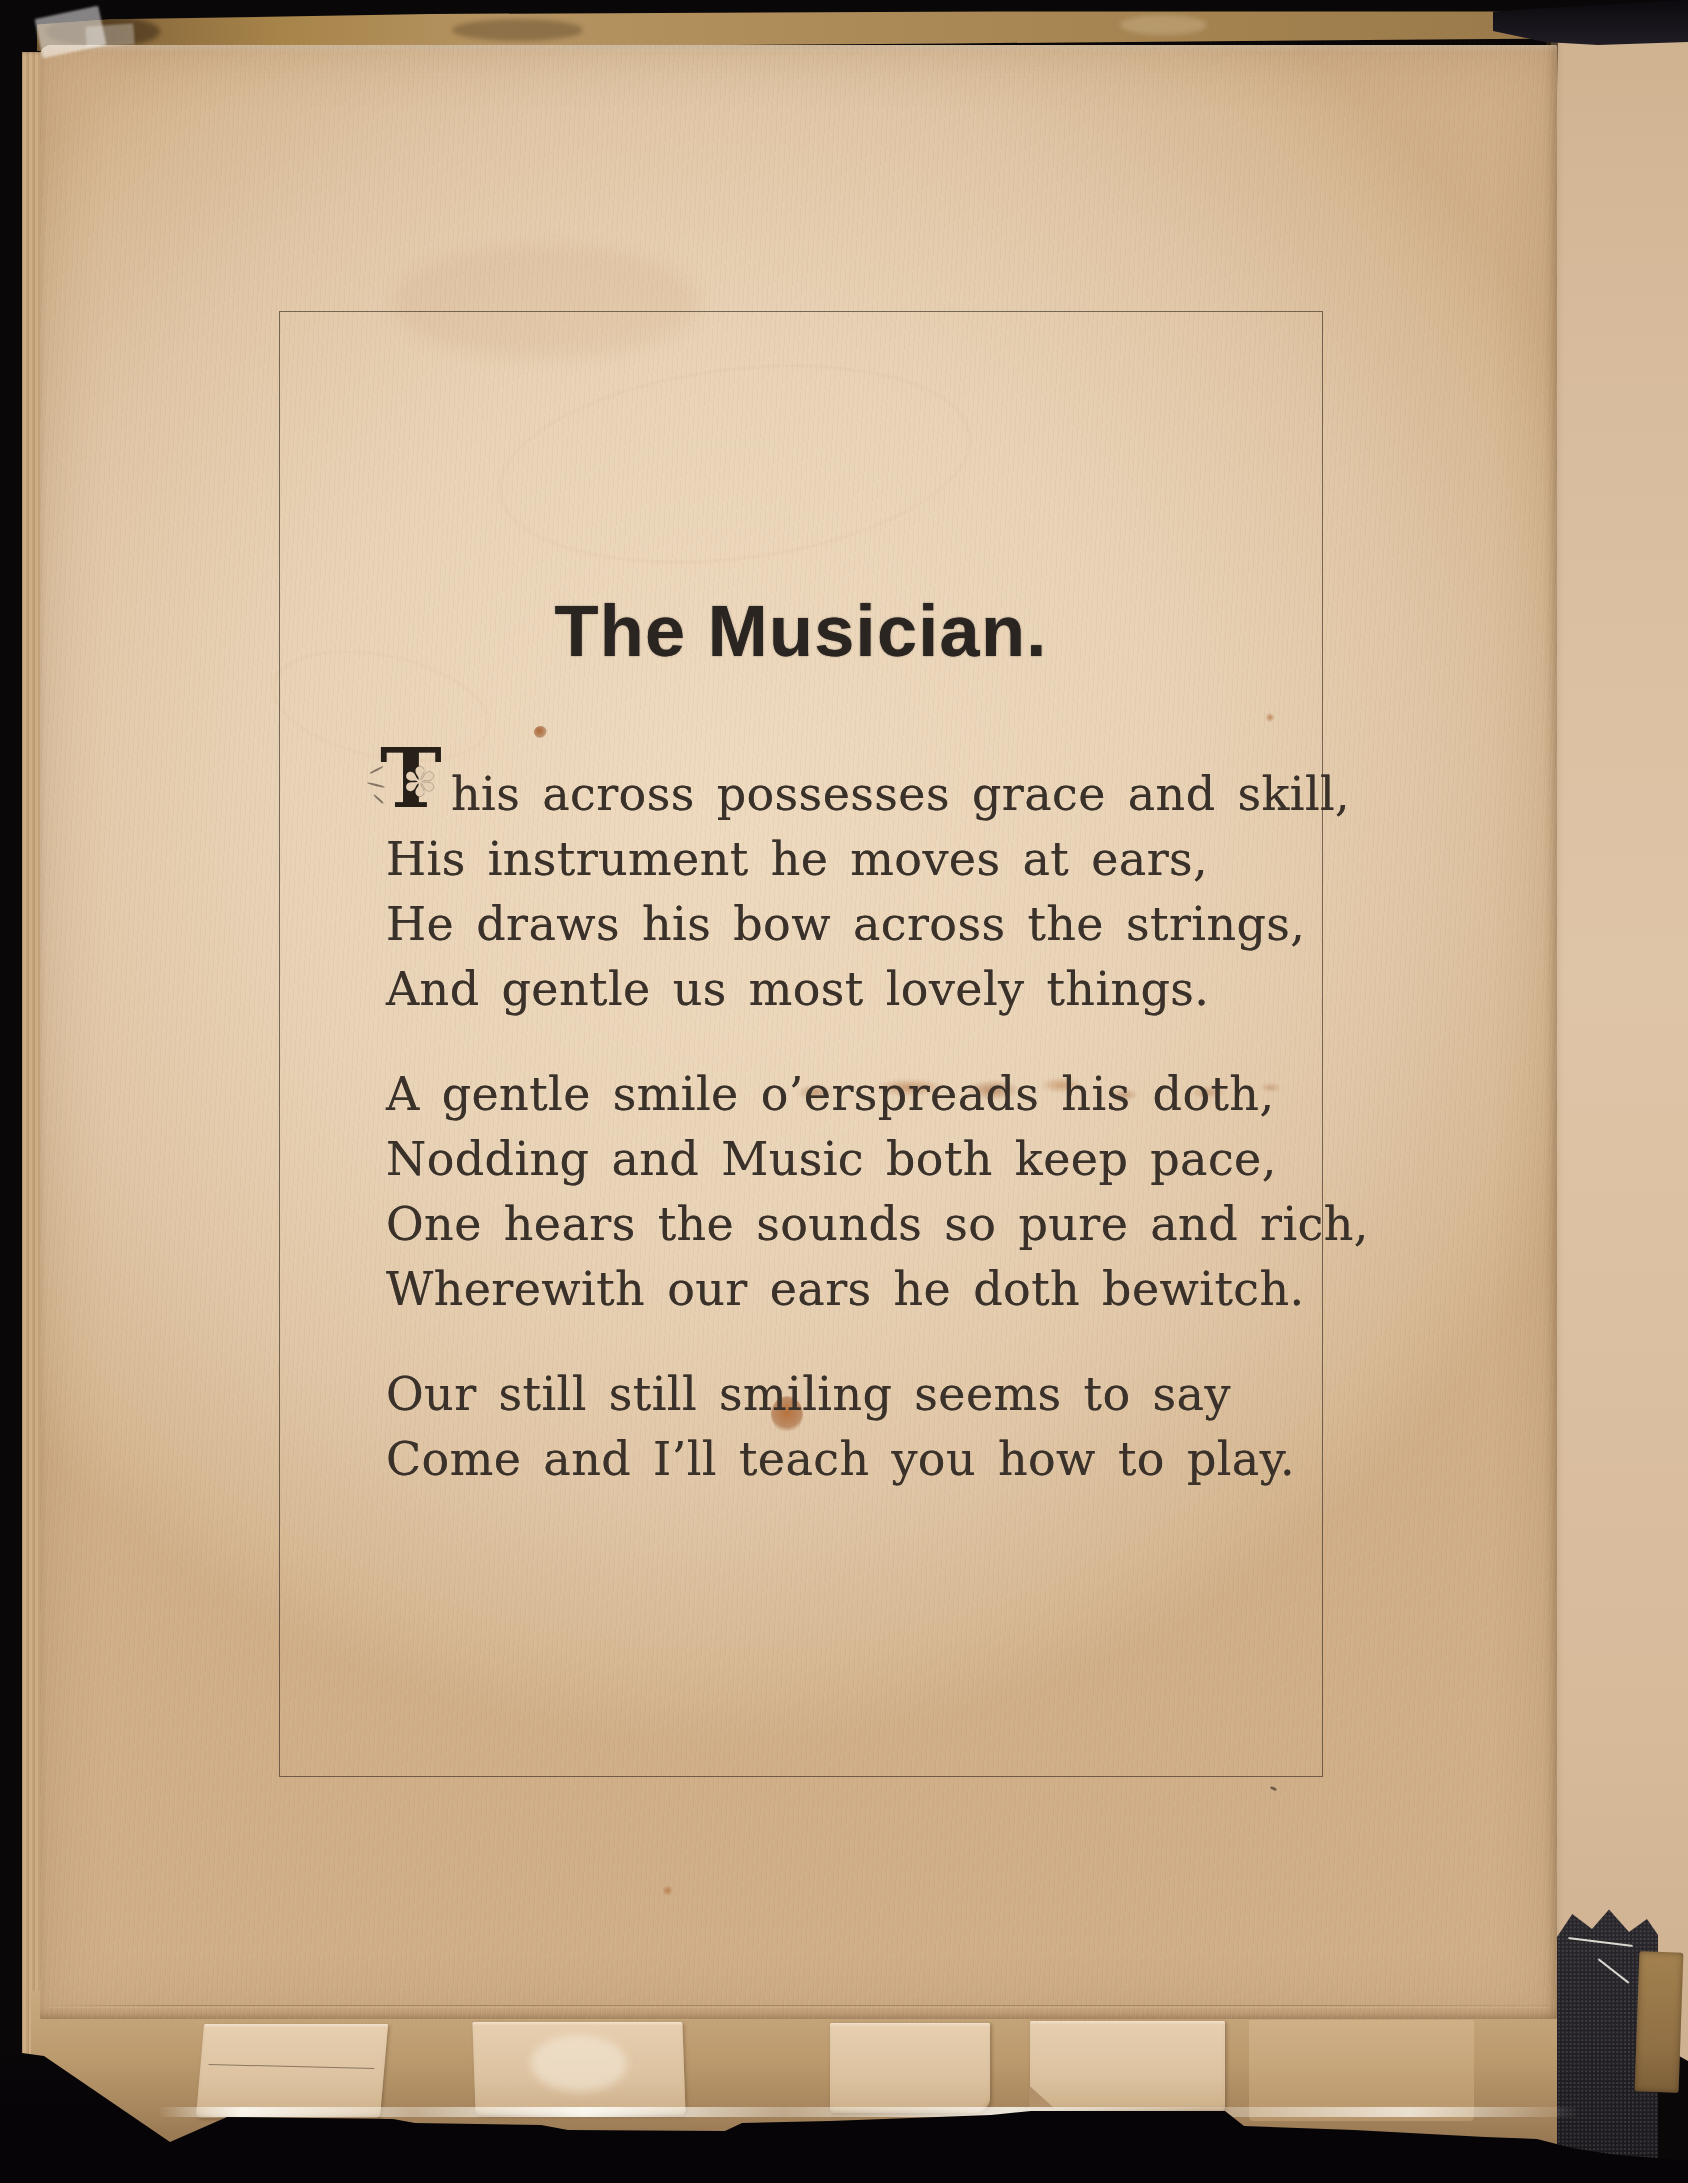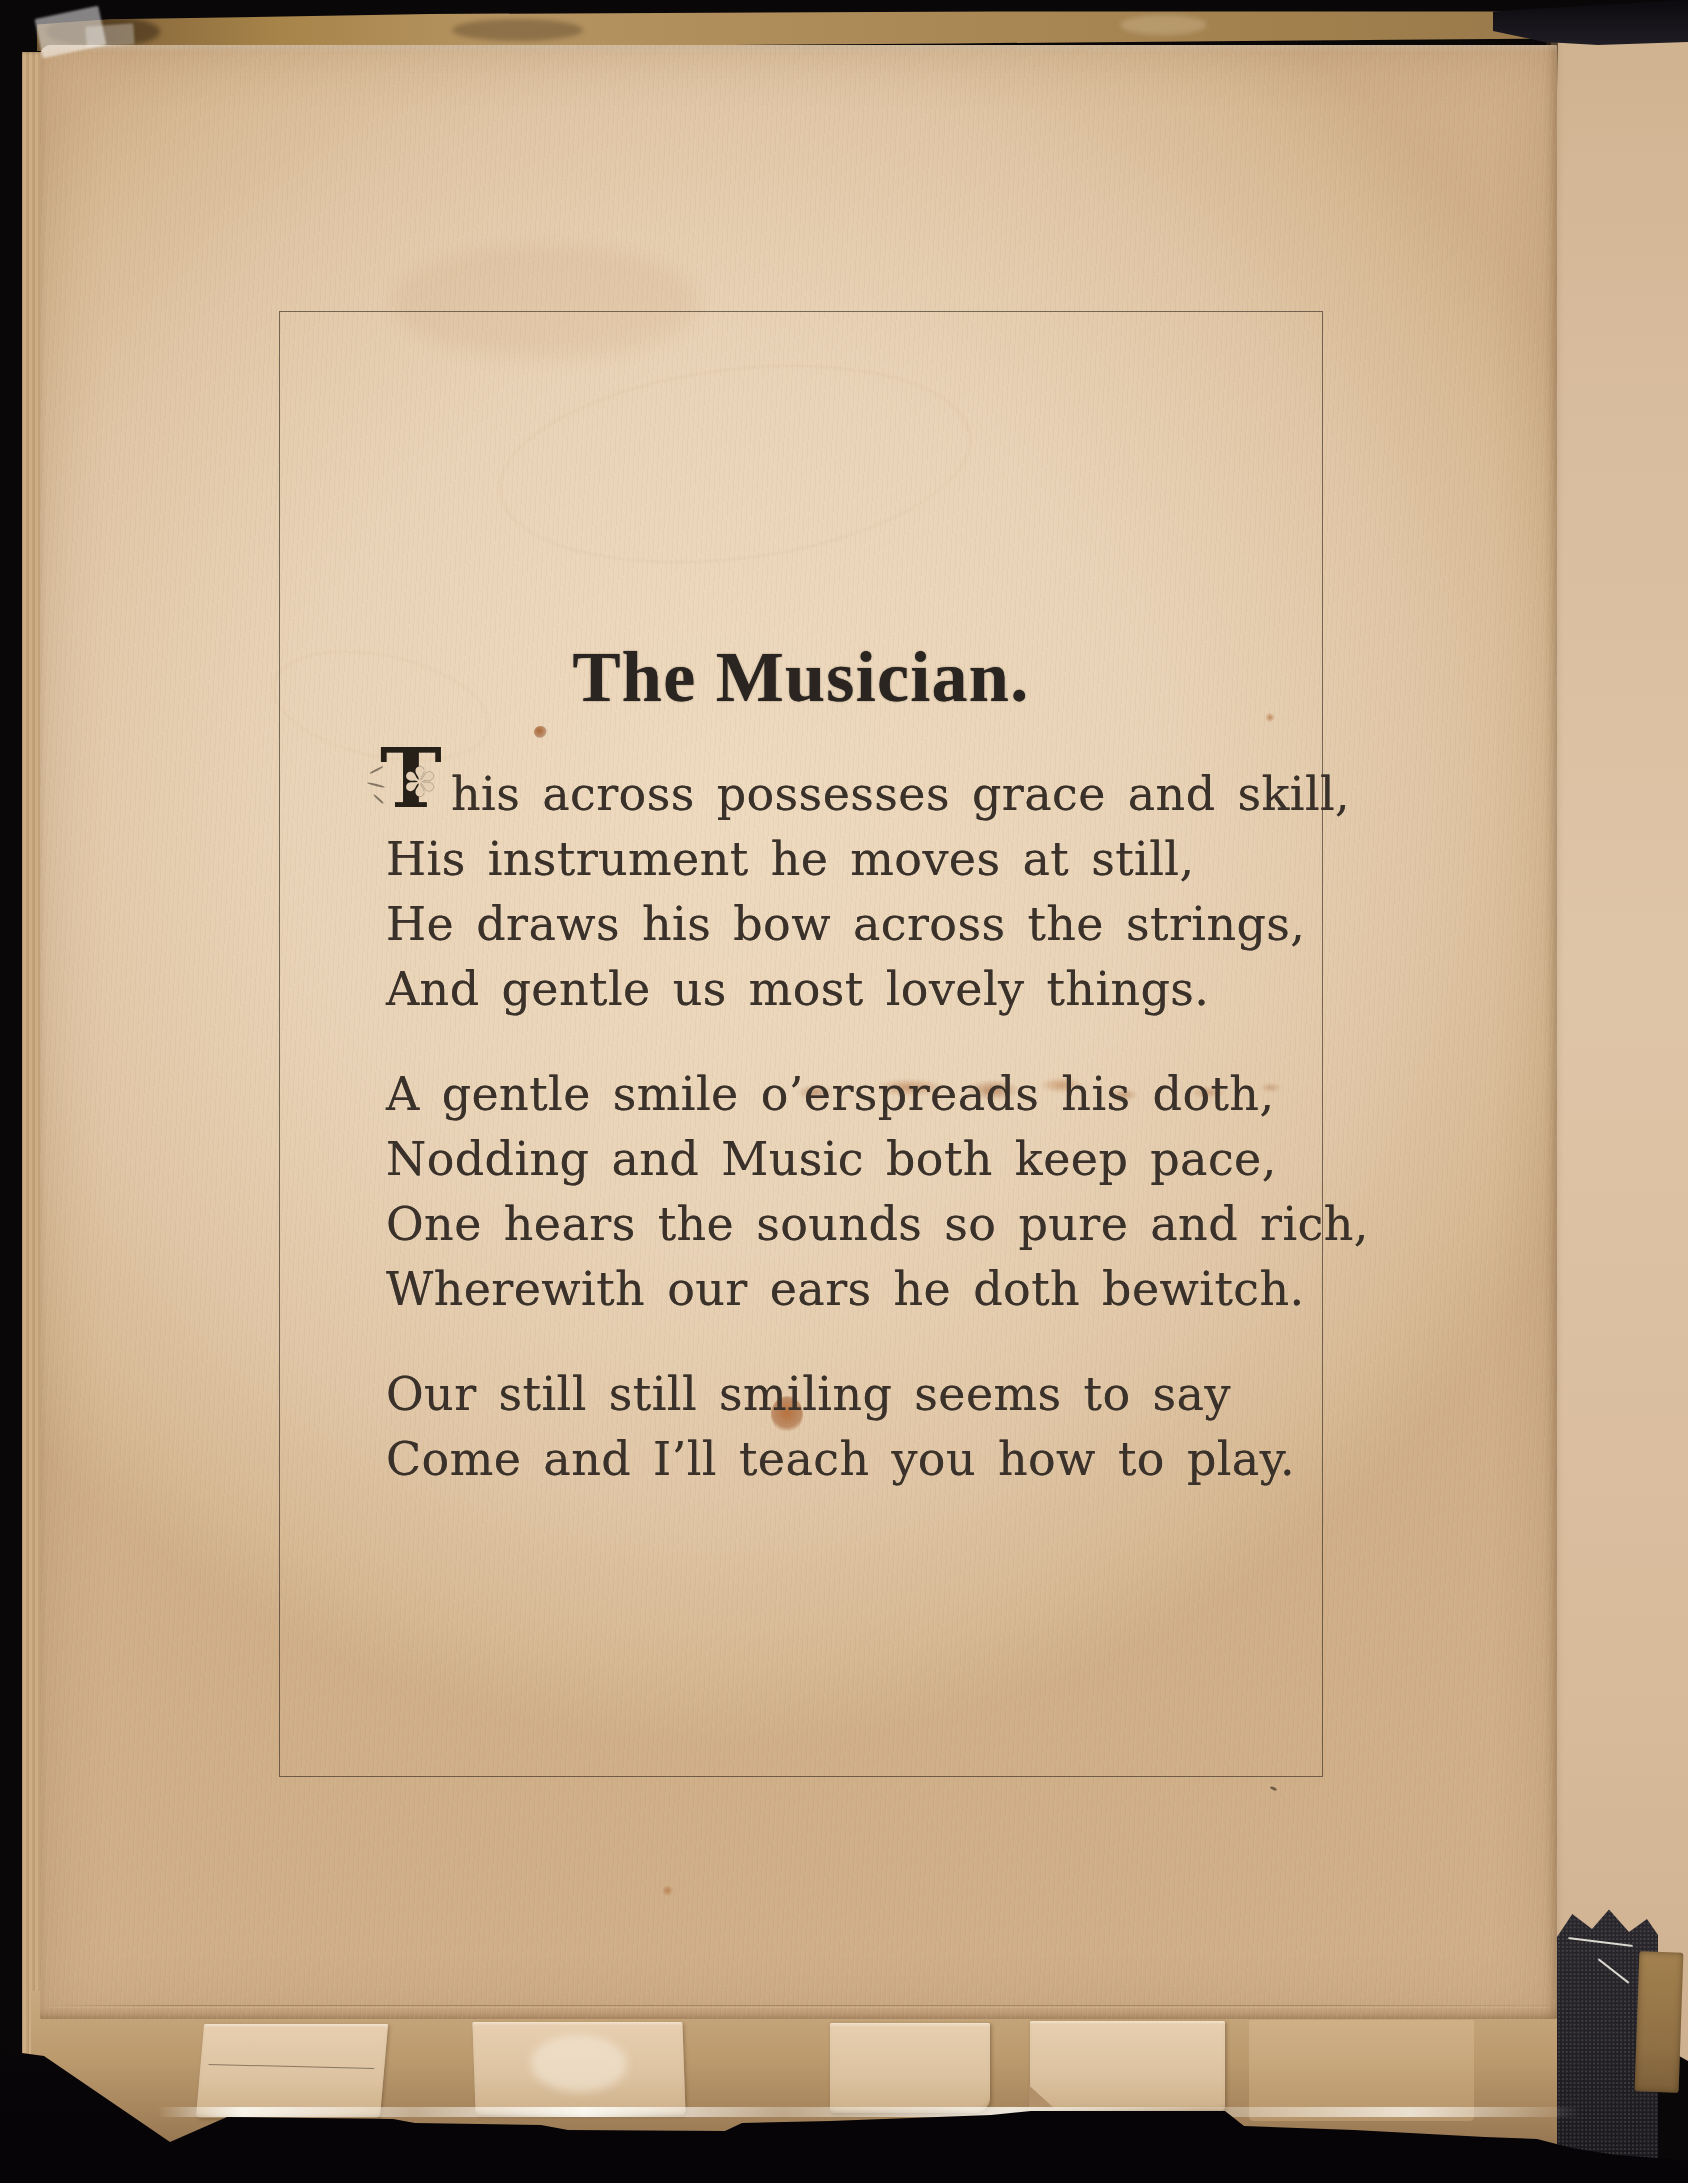--- a/index.html
+++ b/index.html
@@ -70,22 +70,21 @@
   .border-frame{
     position:absolute;left:279px;top:311px;width:1044px;height:1466px;
     border:1.3px solid rgba(60,48,36,.66);
     box-sizing:border-box;
   }
   
   .title{
     position:absolute;left:279px;top:590px;width:1044px;text-align:center;
     font-size:72px;font-weight:700;letter-spacing:1.3px;color:var(--title-ink);
     text-shadow:0 0 0.9px rgba(43,37,33,.85), 0 0 2.6px rgba(43,37,33,.18);
-    font-family:Liberation Serif, serif;
-    margin-top:46px;
+    font-family:Liberation Sans, sans-serif;
   }
   .poem{
     position:absolute;left:386px;top:762px;width:987px;
     font-size:46px;line-height:65px;color:var(--ink);
     word-spacing:7px;letter-spacing:0.4px;
     text-shadow:0 0 0.4px rgba(58,50,42,.7);
   }
   .stanza{margin:0 0 0 0;}
   .stanza + .stanza{margin-top:40px;}
   .line{white-space:nowrap;}
@@ -235,21 +234,21 @@
 
   <div class="border-frame"></div>
 
   <div class="title">The Musician.</div>
 
   <div class="poem">
     <div class="stanza">
       <div class="line first">
         <span class="dropcap"><span>T</span><span class="flower">✽</span><span class="flourish f1"></span><span class="flourish f2"></span><span class="flourish f3"></span></span><span>his across possesses grace and skill,</span>
       </div>
-      <div class="line">His instrument he moves at still,</div>
+      <div class="line">His instrument he moves at ears,</div>
       <div class="line">He draws his bow across the strings,</div>
       <div class="line">And gentle us most lovely things.</div>
     </div>
     <div class="stanza">
       <div class="line">A gentle smile o’erspreads his doth,</div>
       <div class="line">Nodding and Music both keep pace,</div>
       <div class="line">One hears the sounds so pure and rich,</div>
       <div class="line">Wherewith our ears he doth bewitch.</div>
     </div>
     <div class="stanza">

